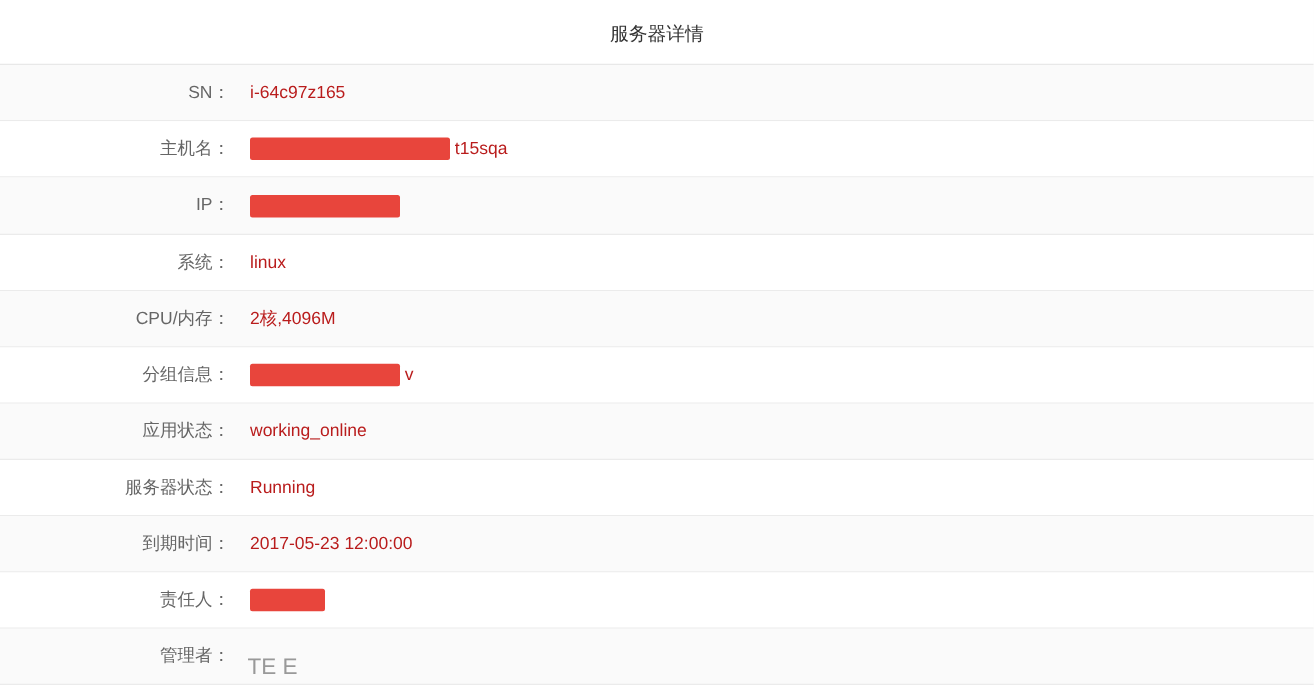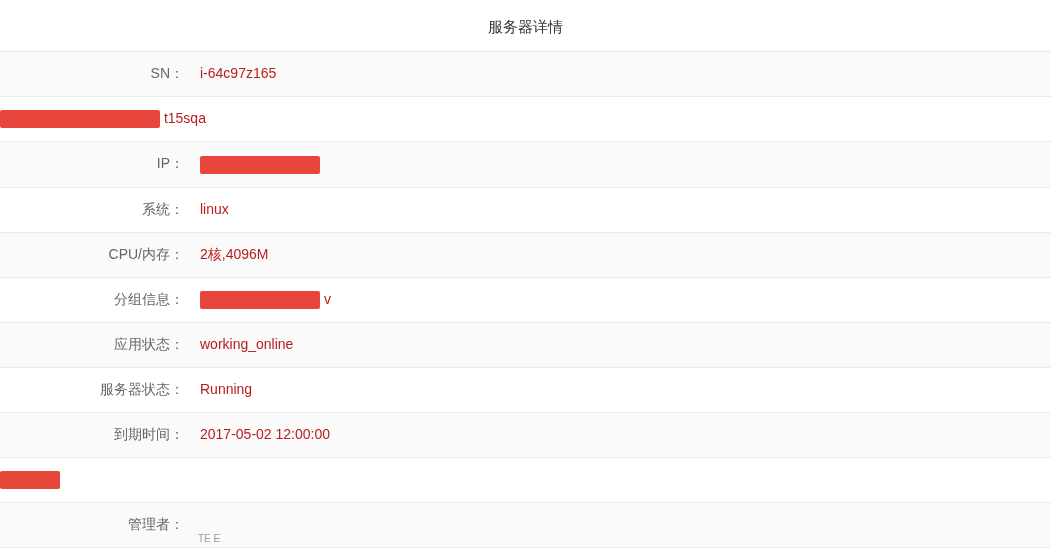--- a/index.html
+++ b/index.html
@@ -82,36 +82,37 @@
 
     .redacted-lg {
       width: 160px;
     }
 
     .bottom-text {
       position: fixed;
       bottom: 10px;
       left: 198px;
       color: #999;
-      font-size: 10px;
+      font-size: 18px;
     }
   </style>
 </head>
 <body>
 
 <div class="page-container">
   <div class="page-title">服务器详情</div>
   <div class="detail-table">
 
     <div class="detail-row">
       <div class="detail-label">SN：</div>
       <div class="detail-value">i-64c97z165</div>
     </div>
 
     <div class="detail-row">
+      <div class="detail-label">主机名：</div>
       <div class="detail-value">
         <span class="redacted-block redacted-lg"></span>
         <span>t15sqa</span>
       </div>
     </div>
 
     <div class="detail-row">
       <div class="detail-label">IP：</div>
       <div class="detail-value">
         <span class="redacted-block redacted-md"></span>
@@ -141,24 +142,25 @@
       <div class="detail-value">working_online</div>
     </div>
 
     <div class="detail-row">
       <div class="detail-label">服务器状态：</div>
       <div class="detail-value">Running</div>
     </div>
 
     <div class="detail-row">
       <div class="detail-label">到期时间：</div>
-      <div class="detail-value">2017-05-02 12:00:00</div>
+      <div class="detail-value">2017-05-23 12:00:00</div>
     </div>
 
     <div class="detail-row">
+      <div class="detail-label">责任人：</div>
       <div class="detail-value">
         <span class="redacted-block redacted-sm"></span>
       </div>
     </div>
 
     <div class="detail-row">
       <div class="detail-label">管理者：</div>
       <div class="detail-value"></div>
     </div>
 

